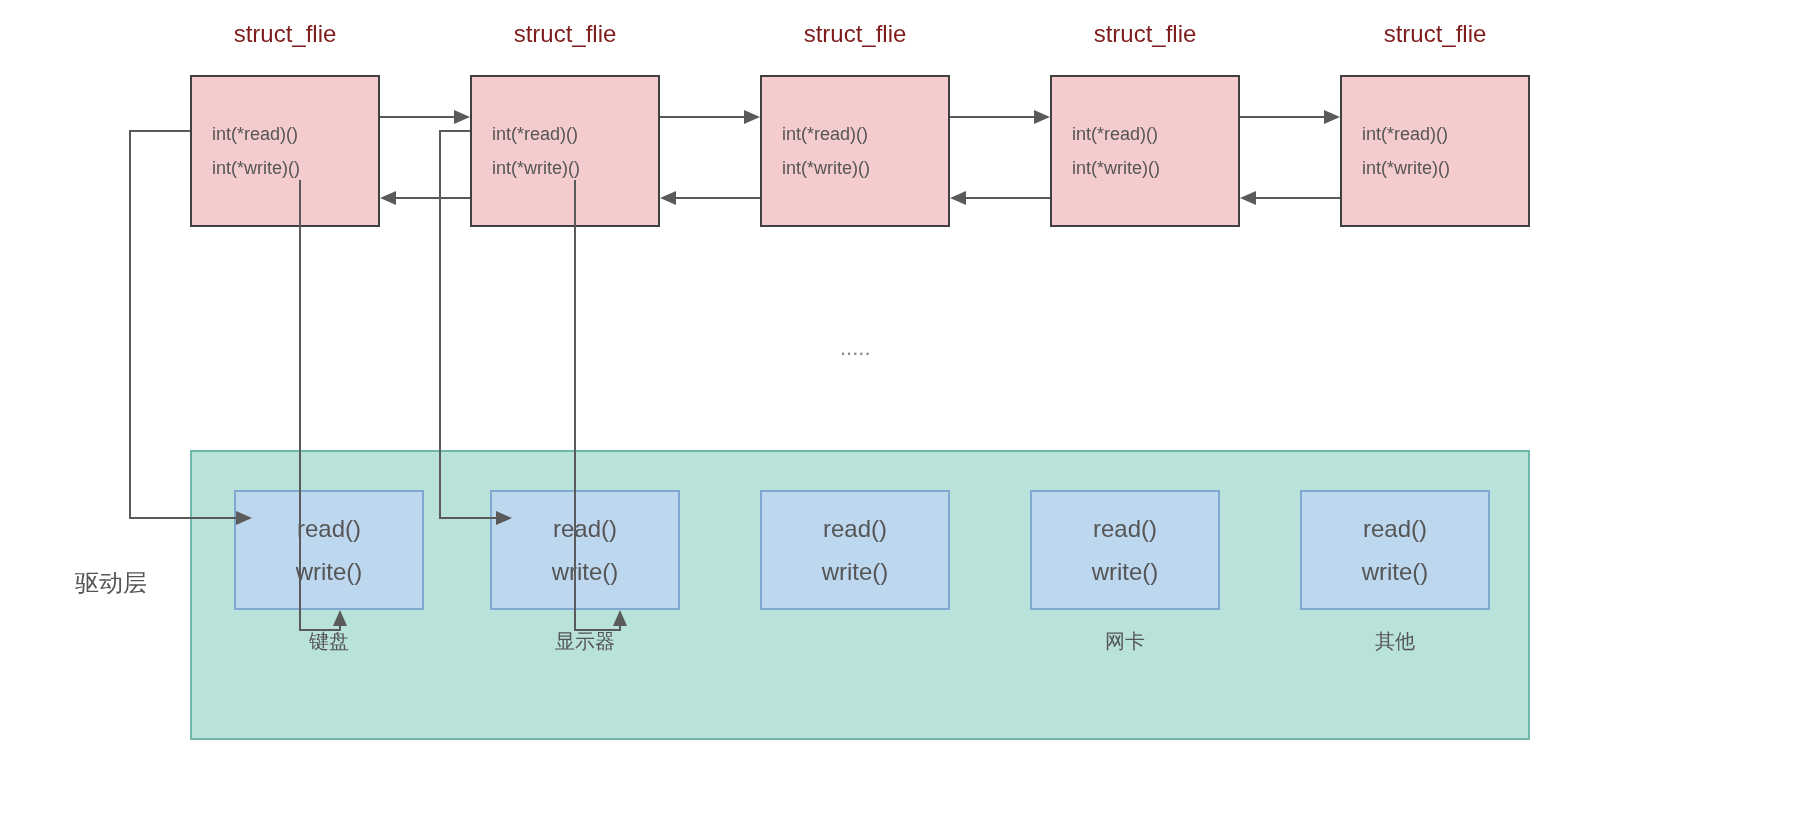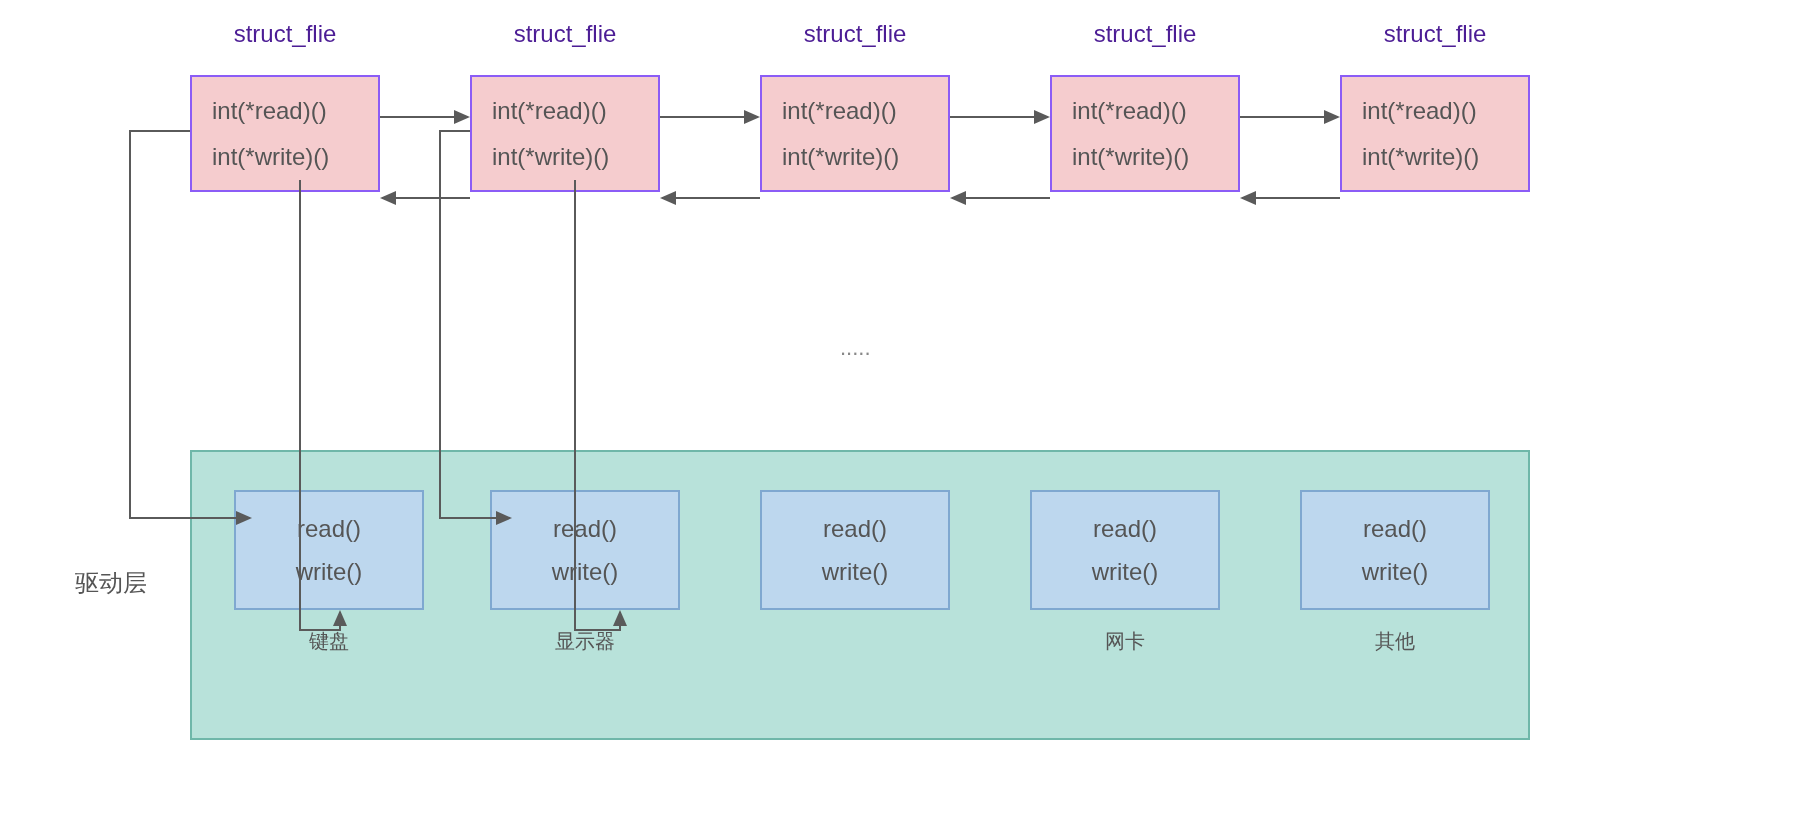--- a/index.html
+++ b/index.html
@@ -11,37 +11,37 @@
     color: #444;
   }
   .canvas {
     position: relative;
     width: 1820px;
     height: 825px;
   }
   .struct-box {
     position: absolute;
     width: 190px;
-    height: 117px;
+    height: 152px;
     background: #f5ccce;
-    border: 2px solid #8b5cf6;
+    border: 2px solid #404040;
     box-sizing: border-box;
     display: flex;
     flex-direction: column;
     justify-content: center;
     padding-left: 20px;
     color: #555;
-    font-size: 24px;
+    font-size: 18px;
     line-height: 1.9;
   }
   .struct-label {
     position: absolute;
     width: 190px;
     text-align: center;
-    color: #4c1d95;
+    color: #7f1d1d;
     font-size: 24px;
   }
   .driver-layer {
     position: absolute;
     background: #b8e2da;
     border: 2px solid #6fb7a9;
     box-sizing: border-box;
   }
   .driver-layer-label {
     position: absolute;

